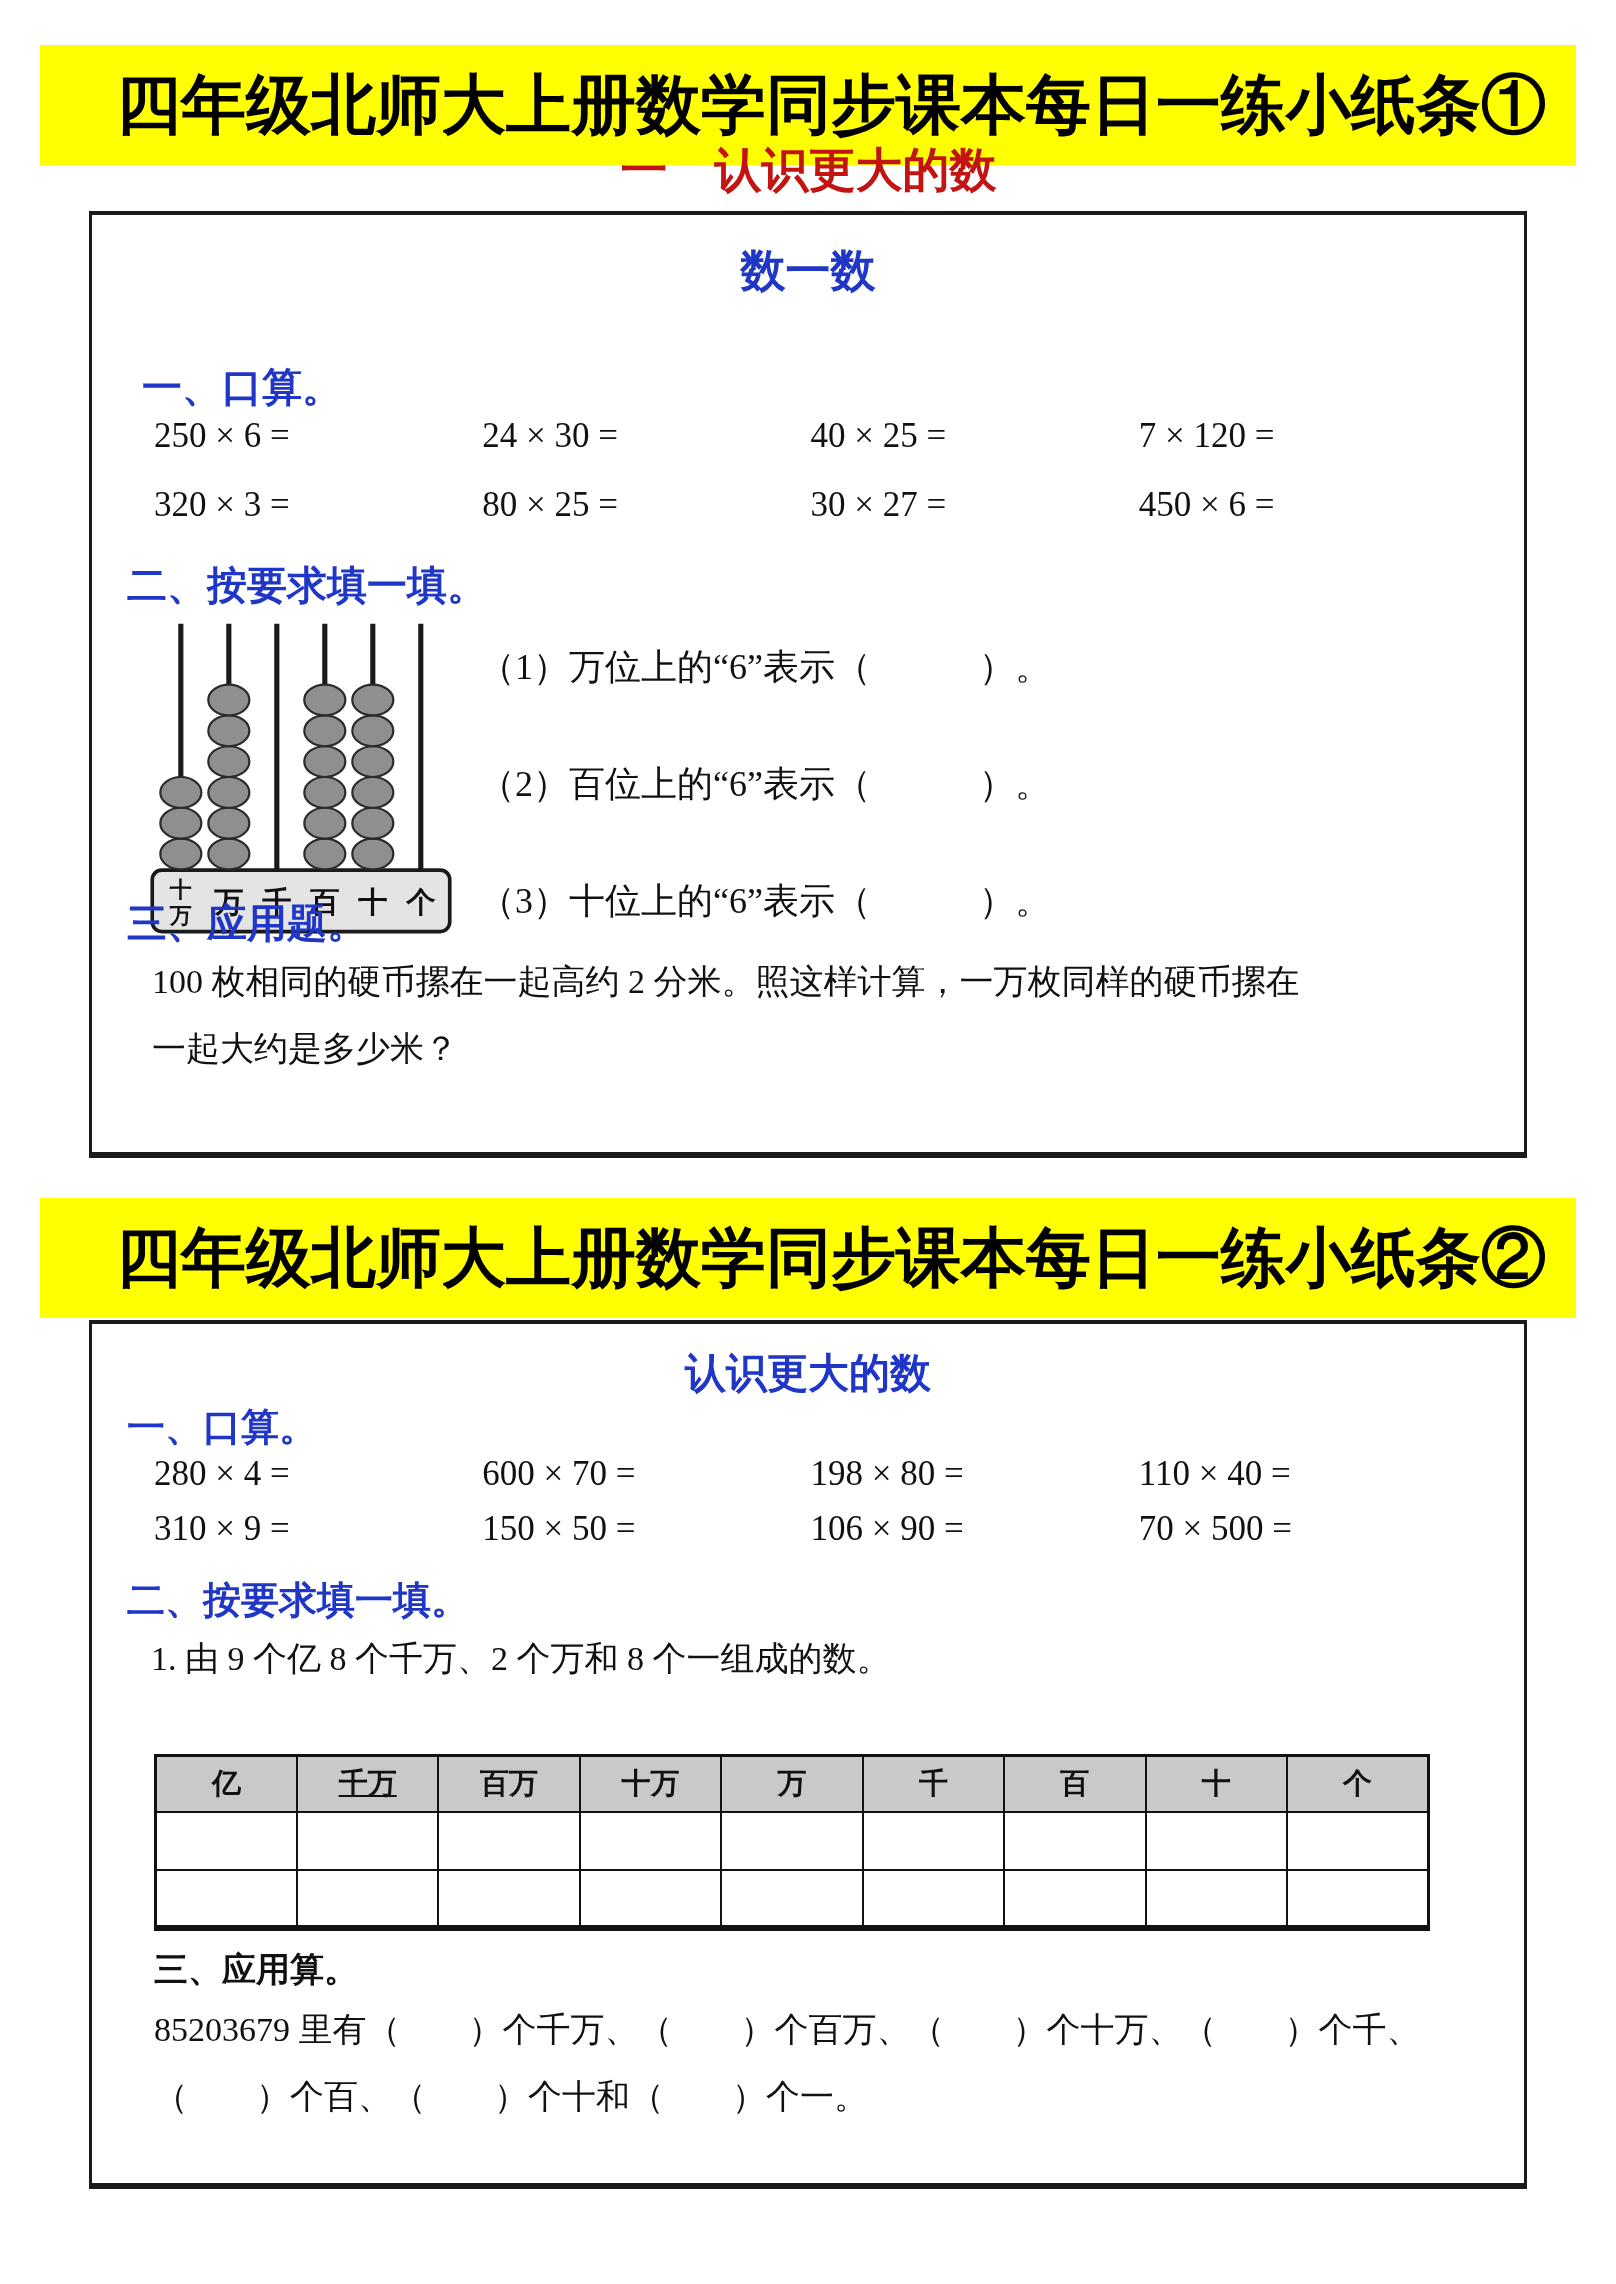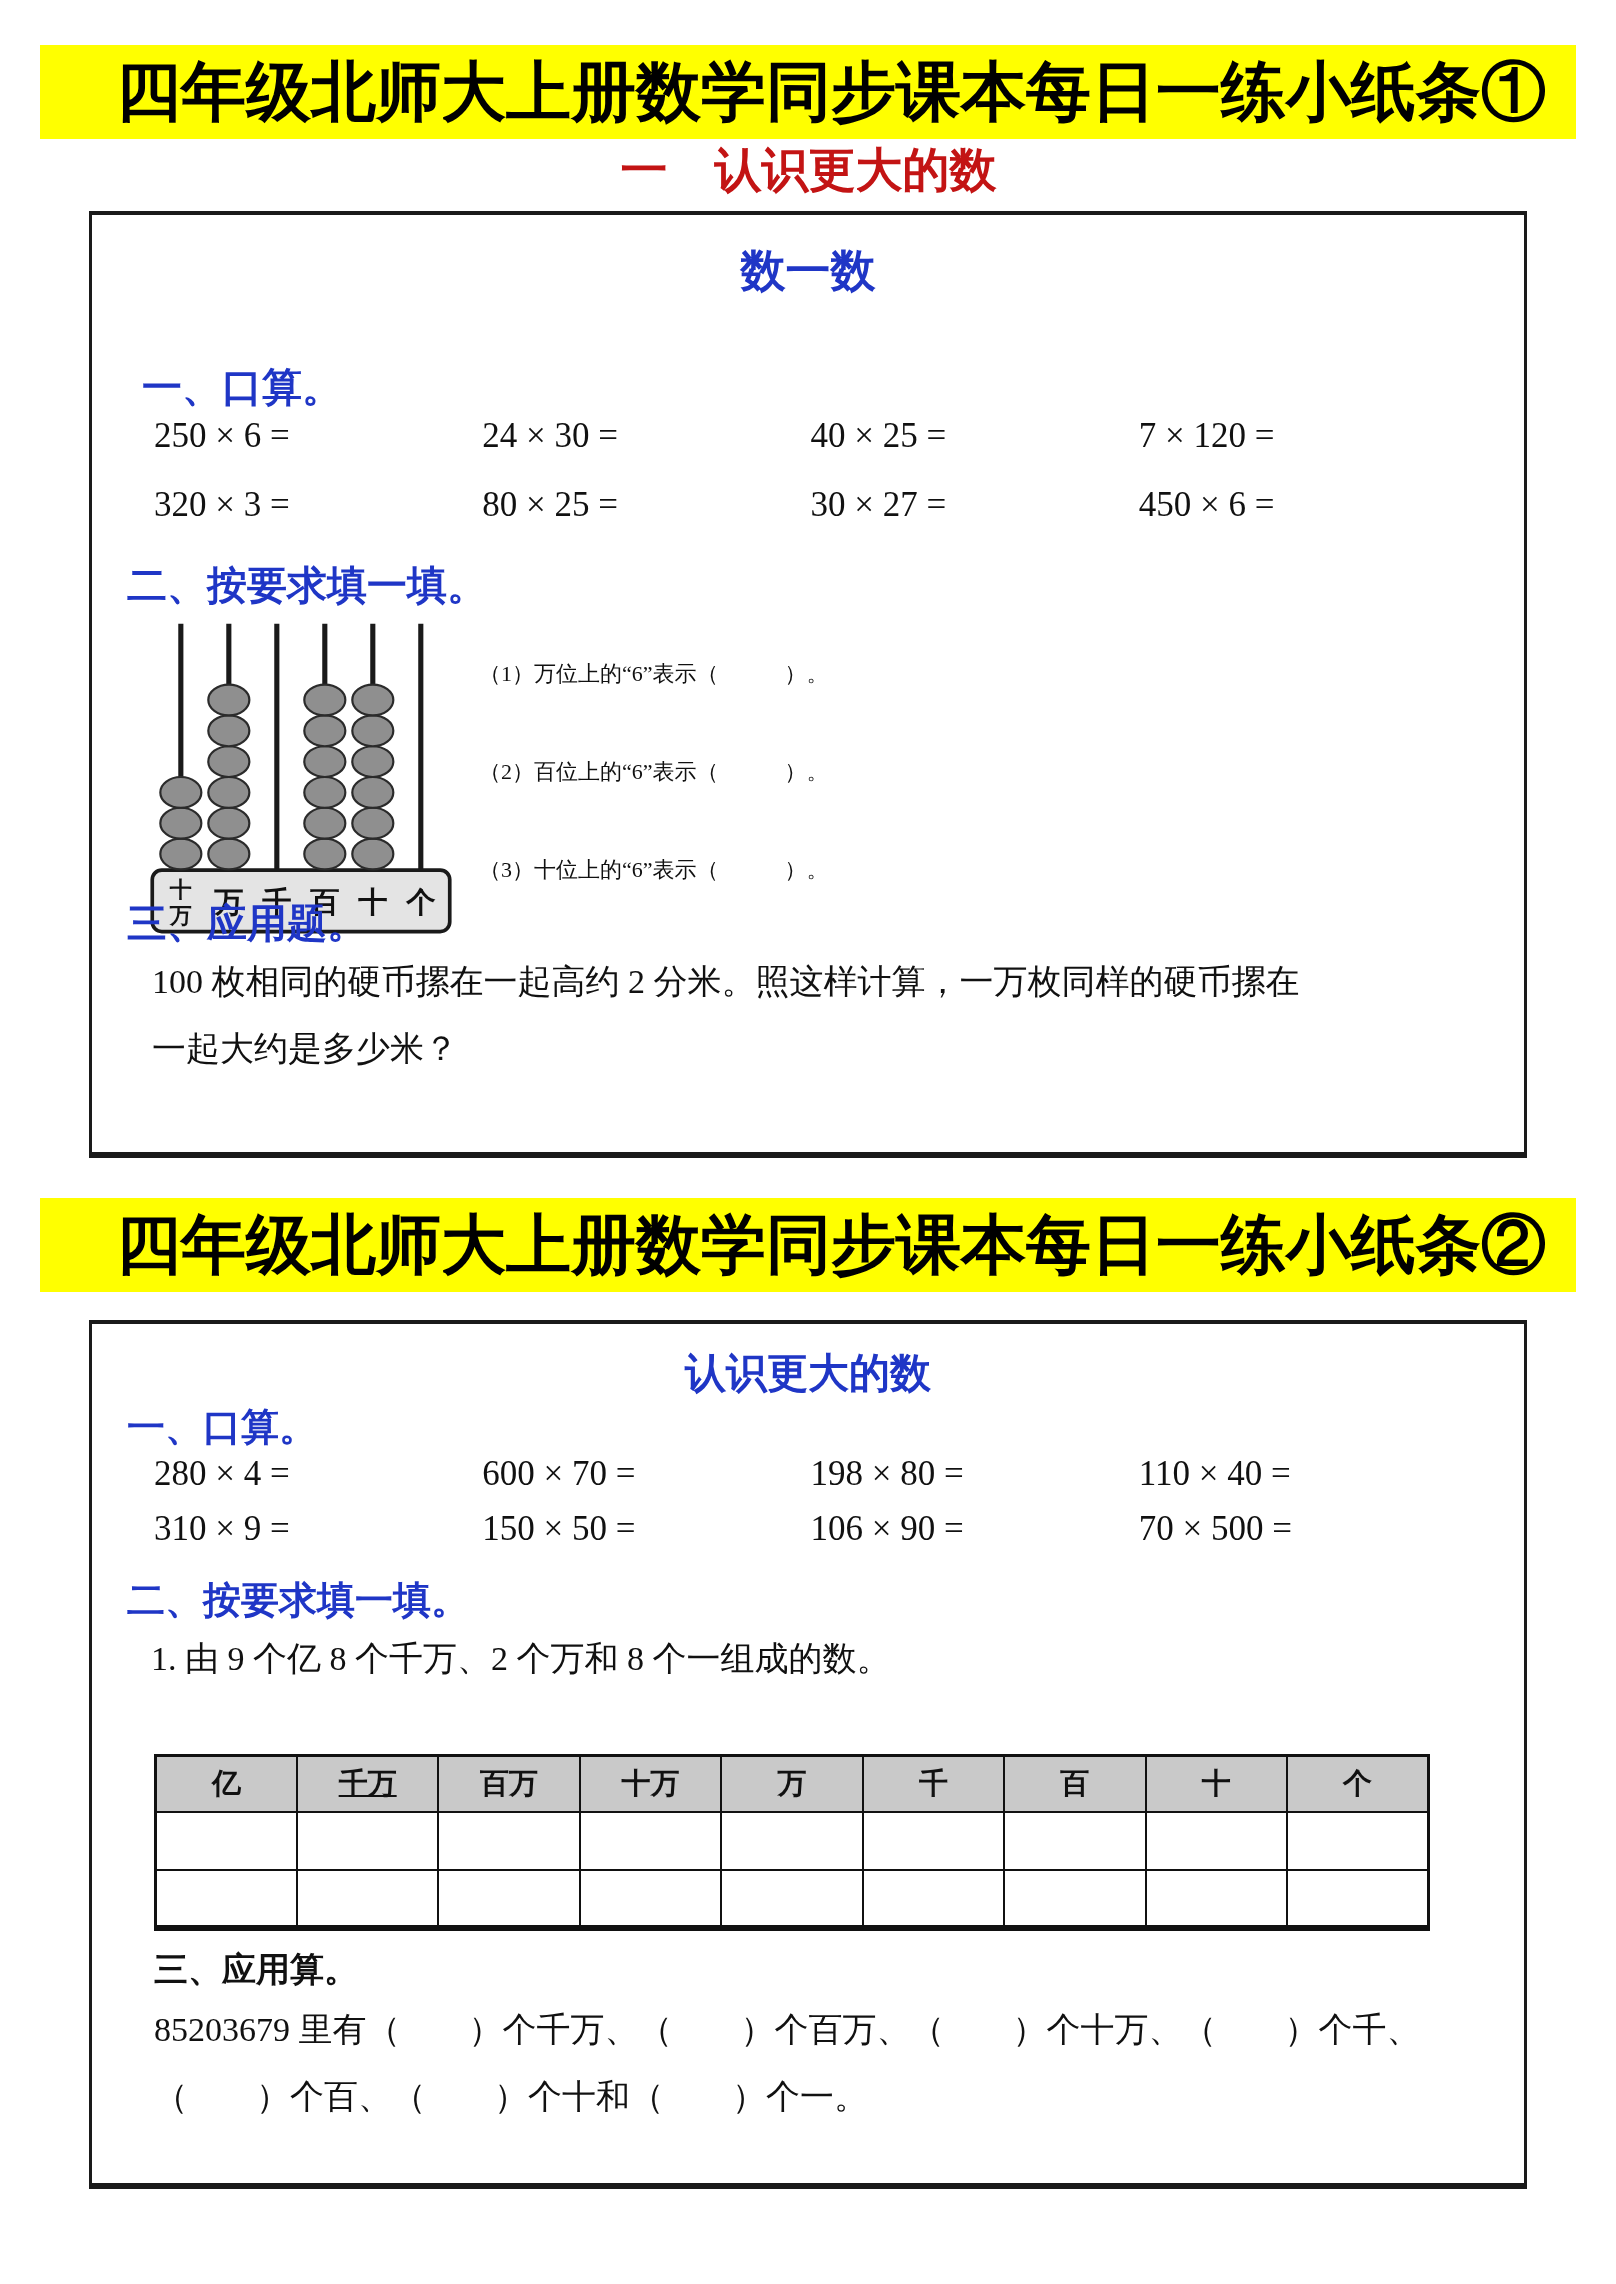--- a/index.html
+++ b/index.html
@@ -5,21 +5,21 @@
   * { box-sizing: border-box; margin: 0; padding: 0; }
   html, body { background: #ffffff; }
   body {
     width: 1617px; height: 2284px;
     position: relative;
     font-family: "Liberation Serif", serif;
     color: #111;
     overflow: hidden;
   }
   .banner {
-    position: absolute; left: 40px; width: 1536px; height: 94px;
+    position: absolute; left: 40px; width: 1536px; height: 120px;
     display: flex; align-items: center; justify-content: center;
     font-family: "Liberation Sans", sans-serif;
     font-weight: 900; font-size: 65px; letter-spacing: 0;
     color: #000; white-space: nowrap; padding-left: 46px;
   }
   #banner1 { top: 45px; }
   #banner2 { top: 1198px; }
   .unit-title {
     position: absolute; top: 139px; left: 0; width: 100%;
     text-align: center;
@@ -56,21 +56,21 @@
   .eq-grid {
     position: absolute; left: 62px; width: 1313px;
     display: grid; grid-template-columns: repeat(4, 1fr);
     font-size: 35px; line-height: 41px;
   }
   #b1-eq { top: 200px; row-gap: 28px; }
   #b2-eq { top: 129px; row-gap: 14px; }
   .eq { white-space: nowrap; }
   .abacus-wrap { position: absolute; left: 57px; top: 403px; width: 304px; height: 318px; }
   .fill-list { position: absolute; display: flex; flex-direction: column; }
-  #b1-fills { left: 387px; top: 444px; gap: 68px; font-size: 22px; }
+  #b1-fills { left: 387px; top: 428px; gap: 68px; font-size: 36px; }
   #b2-fills { left: 59px; top: 312px; gap: 26px; font-size: 34px; }
   .fill-item { white-space: nowrap; }
   .para { position: absolute; font-size: 34px; }
   #b1-para { left: 60px; top: 733px; width: 1328px; line-height: 67px; }
   #b2-para { left: 62px; top: 672px; width: 1379px; line-height: 67px; }
   table.pv {
     position: absolute; left: 62px; top: 430px; width: 1276px;
     border-collapse: collapse; table-layout: fixed;
     border: 3.7px solid #111; border-bottom-width: 6.6px;
   }

